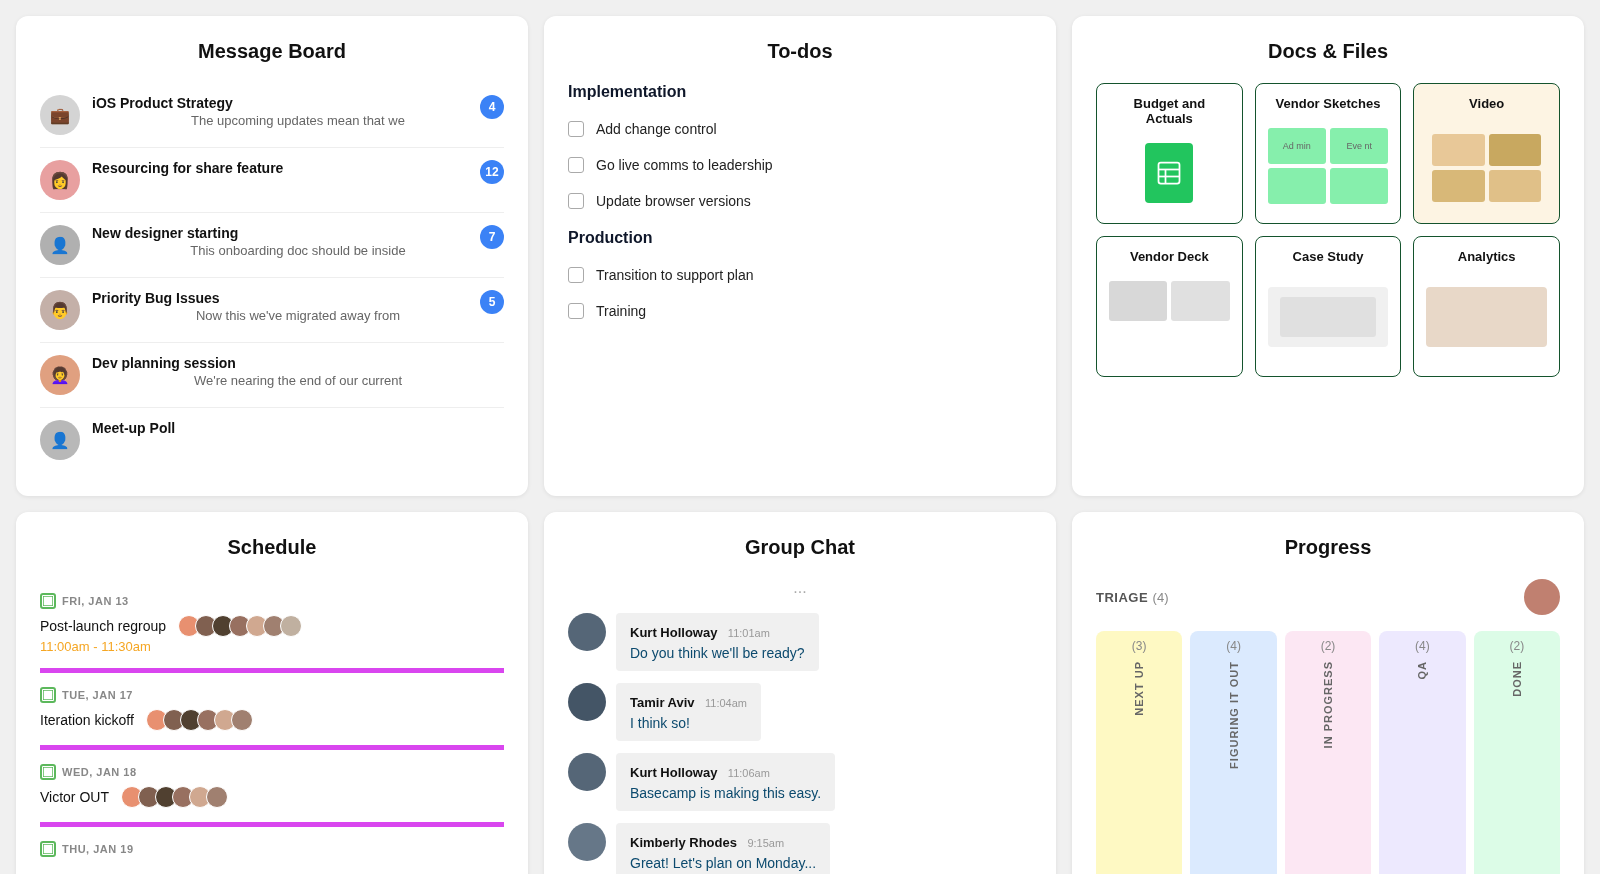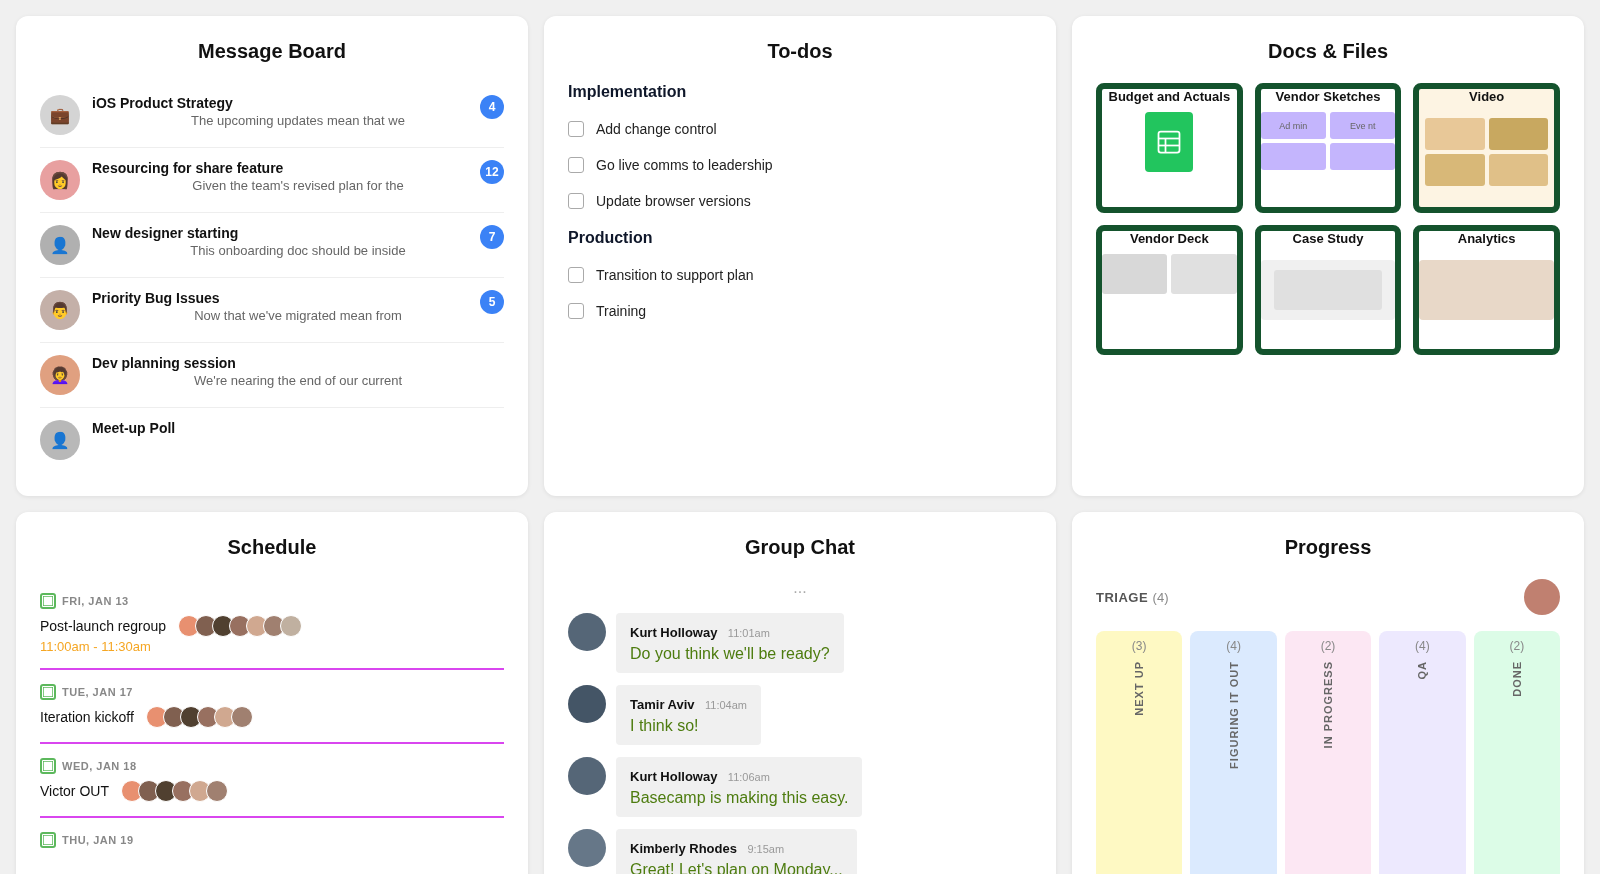--- a/index.html
+++ b/index.html
@@ -107,27 +107,29 @@
     }
 
     
     .docs-grid {
       display: grid;
       grid-template-columns: 1fr 1fr 1fr;
       grid-template-rows: 1fr 1fr;
       gap: 12px;
     }
     .doc-item {
-      border: 6px solid #14532d;
+      border: 1px solid #14532d;
       border-radius: 8px;
+      padding: 12px;
       display: flex;
       flex-direction: column;
       align-items: center;
       min-height: 130px;
       justify-content: flex-start;
+      gap: 9px;
     }
     .doc-label {
       font-size: 13px;
       font-weight: 600;
       text-align: center;
       margin-bottom: 8px;
       color: #111;
     }
     .doc-icon-green {
       width: 48px;
@@ -140,23 +142,23 @@
       margin-bottom: 8px;
     }
     .doc-icon-green svg { color: white; }
     .doc-mini-grid {
       display: grid;
       grid-template-columns: 1fr 1fr;
       gap: 4px;
       width: 100%;
     }
     .doc-mini-item {
-      background: #c4b5fd;
+      background: #86efac;
       border-radius: 3px;
-      height: 27px;
+      height: 36px;
       display: flex;
       align-items: center;
       justify-content: center;
       font-size: 9px;
       color: #666;
     }
     .doc-video-inner {
       display: grid;
       grid-template-columns: 1fr 1fr;
       gap: 4px;
@@ -165,21 +167,21 @@
     }
     .doc-video-cell {
       background: #e8d0b0;
       border-radius: 3px;
       height: 32px;
     }
 
     
     .schedule-event {
       padding: 14px 0;
-      border-bottom: 2px solid #d946ef;
+      border-bottom: 5px solid #d946ef;
     }
     .schedule-event:last-child { border-bottom: none; }
     .schedule-date {
       font-size: 11px;
       font-weight: 700;
       color: #888;
       letter-spacing: 0.5px;
       display: flex;
       align-items: center;
       gap: 6px;
@@ -253,22 +255,22 @@
       font-weight: 700;
       font-size: 13px;
       color: #111;
     }
     .chat-time {
       font-size: 11px;
       color: #999;
       margin-left: 6px;
     }
     .chat-text {
-      font-size: 16px;
-      color: #4d7c0f;
+      font-size: 14px;
+      color: #0c4a6e;
       margin-top: 4px;
     }
     .chat-av {
       width: 38px;
       height: 38px;
       border-radius: 50%;
       flex-shrink: 0;
     }
     .chat-av-kurt { background: #556677; }
     .chat-av-tamir { background: #445566; }
@@ -345,37 +347,36 @@
     <div class="message-content">
       <div class="message-title">iOS Product Strategy</div>
       <div class="message-preview">The upcoming updates mean that we</div>
     </div>
     <div class="badge">4</div>
   </div>
         <div class="message-item">
     <div class="avatar av-res">👩</div>
     <div class="message-content">
       <div class="message-title">Resourcing for share feature</div>
-      <div class="message-preview">Given the team's revised plan for the</div>
     </div>
     <div class="badge">12</div>
   </div>
         <div class="message-item">
     <div class="avatar av-new">👤</div>
     <div class="message-content">
       <div class="message-title">New designer starting</div>
       <div class="message-preview">This onboarding doc should be inside</div>
     </div>
     <div class="badge">7</div>
   </div>
         <div class="message-item">
     <div class="avatar av-pri">👨</div>
     <div class="message-content">
       <div class="message-title">Priority Bug Issues</div>
-      <div class="message-preview">Now that we've migrated mean from</div>
+      <div class="message-preview">Now this we've migrated away from</div>
     </div>
     <div class="badge">5</div>
   </div>
         <div class="message-item">
     <div class="avatar av-dev">👩‍🦱</div>
     <div class="message-content">
       <div class="message-title">Dev planning session</div>
       <div class="message-preview">We're nearing the end of our current</div>
     </div>
 

